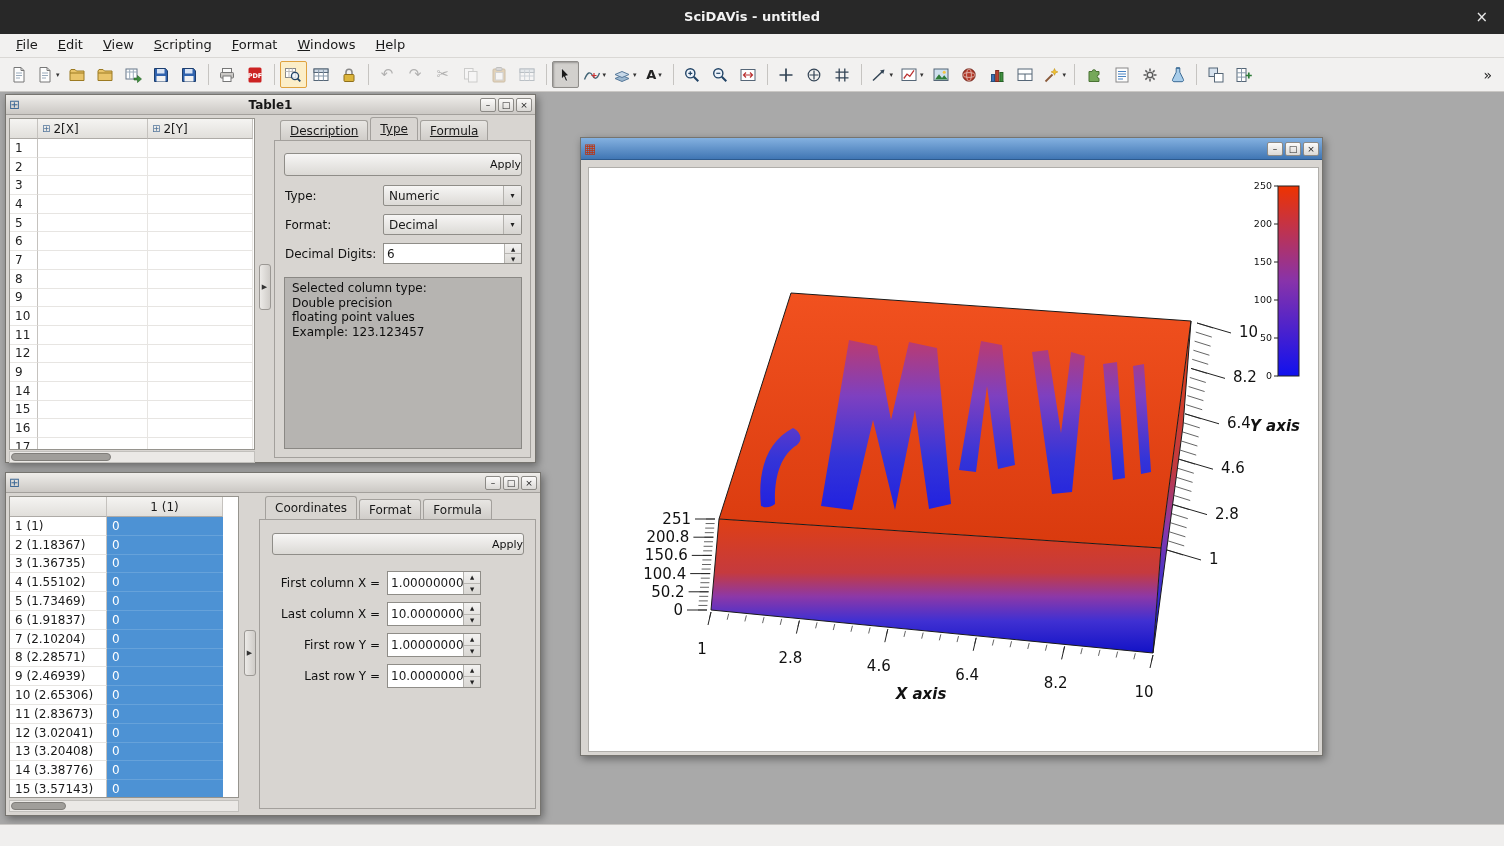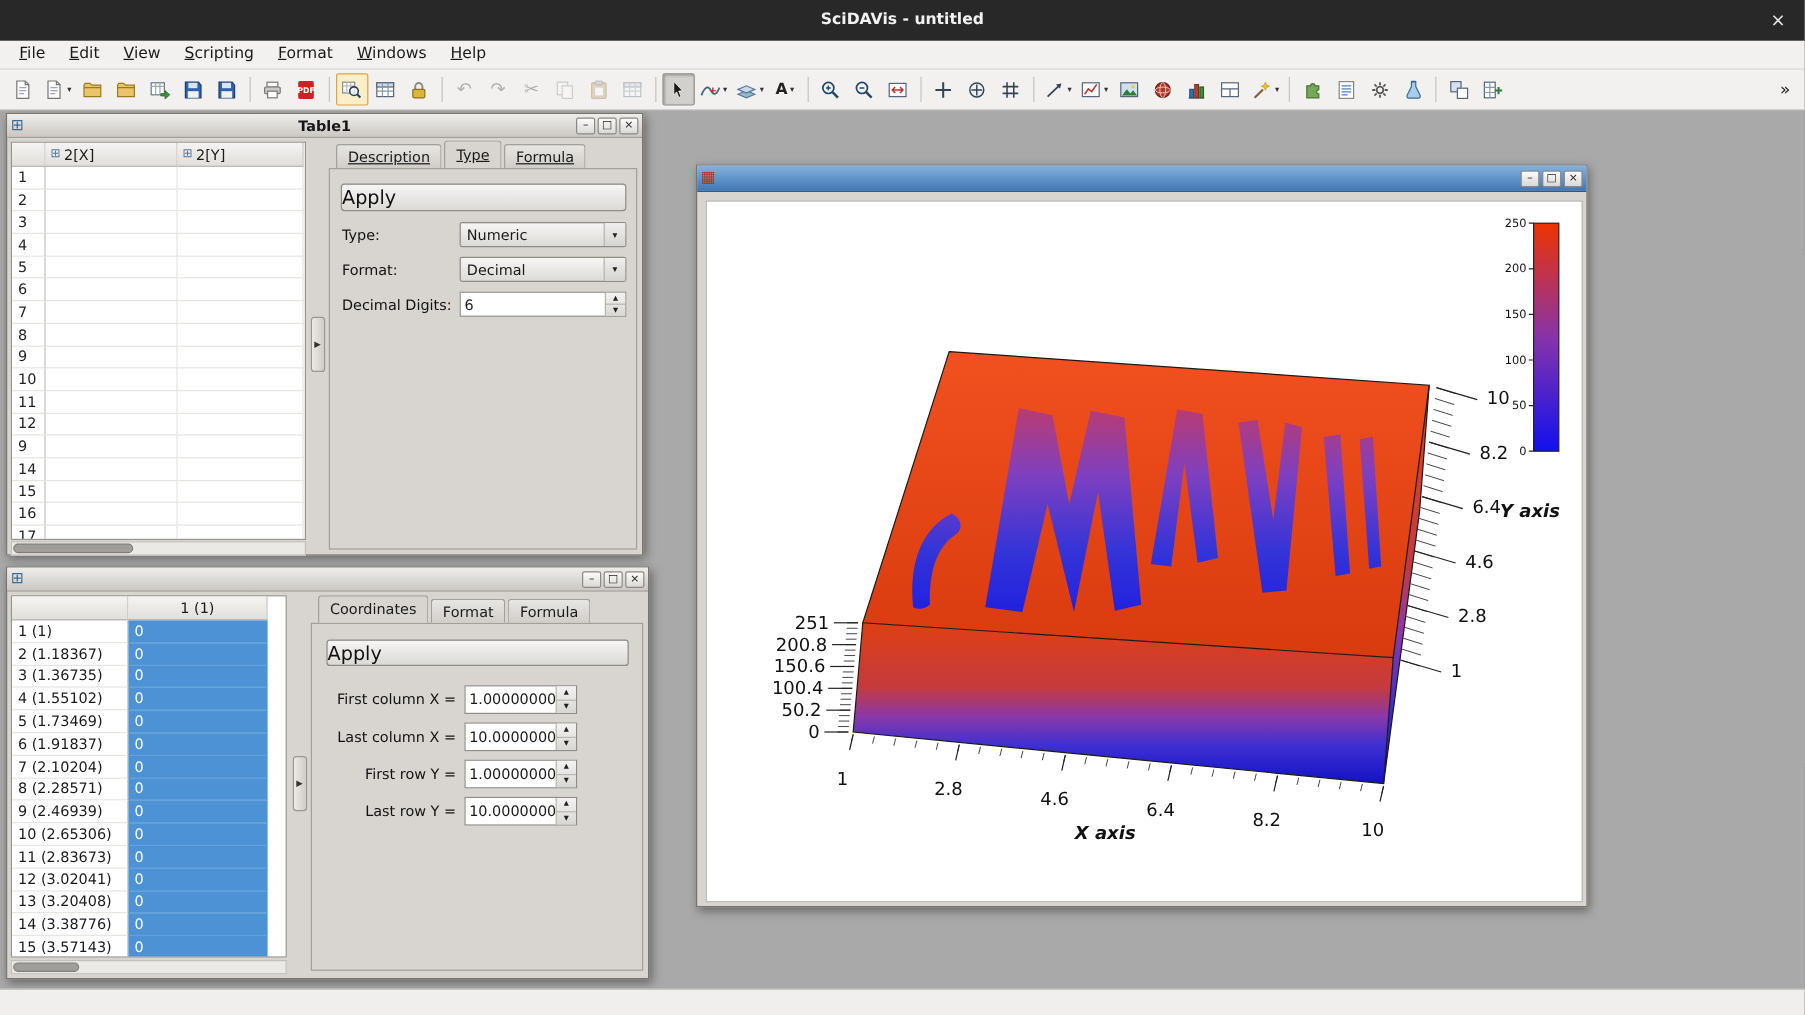--- a/index.html
+++ b/index.html
@@ -55,21 +55,21 @@
   .m-cell{width:116px;flex:none;background:#4d92d4;color:#fff;font-size:12px;padding-left:5px;border-bottom:1px solid #66a2da;display:flex;align-items:center;box-sizing:border-box;}
   .hscroll{position:absolute;height:12px;background:#ebe9e6;border:1px solid #c2c0bc;box-sizing:border-box;}
   .hscroll .thumb{position:absolute;top:1px;bottom:1px;background:#a09e9a;border:1px solid #807e7a;border-radius:5px;box-sizing:border-box;}
   .toggle-strip{position:absolute;width:13px;display:flex;align-items:center;justify-content:center;}
   .toggle-btn{width:12px;height:46px;background:linear-gradient(90deg,#eceae7,#cfccc8);border:1px solid #9b9894;border-radius:3px;font-size:7px;color:#333;display:flex;align-items:center;justify-content:center;box-sizing:border-box;}
   
   .tabs{position:absolute;display:flex;align-items:flex-end;height:23px;z-index:2;}
   .tab{height:20px;padding:0 9px;display:flex;align-items:center;font-size:12px;background:linear-gradient(#e8e6e3,#d0cdc9);border:1px solid #a3a09c;border-bottom:none;border-radius:3px 3px 0 0;margin-right:2px;color:#1a1a1a;box-sizing:border-box;}
   .tab.active{height:23px;background:#d8d5d1;position:relative;z-index:3;}
   .panel-frame{position:absolute;border:1px solid #a3a09c;background:#d8d5d1;box-sizing:border-box;}
-  .btn{position:absolute;background:linear-gradient(#f7f6f5,#dbd9d5);border:1px solid #8f8d88;border-radius:3px;font-size:16px;text-align:left;color:#111;box-sizing:border-box;}
+  .btn{position:absolute;background:linear-gradient(#f7f6f5,#dbd9d5);border:1px solid #8f8d88;border-radius:3px;font-size:11px;text-align:right;color:#111;box-sizing:border-box;}
   .flabel{position:absolute;font-size:12px;color:#111;white-space:nowrap;}
   .flabel.right{text-align:right;}
   .combo{position:absolute;background:linear-gradient(#f7f6f5,#dcdad6);border:1px solid #8f8d88;border-radius:2px;display:flex;align-items:center;font-size:12px;padding-left:5px;box-sizing:border-box;}
   .combo .arrow-zone{margin-left:auto;width:17px;align-self:stretch;border-left:1px solid #b3b1ad;display:flex;align-items:center;justify-content:center;font-size:8px;color:#222;background:linear-gradient(#f0efee,#d6d4d0);}
   .spin{position:absolute;background:#fff;border:1px solid #8f8d88;display:flex;box-sizing:border-box;}
   .spin .val{flex:1;font-size:12px;padding:0 3px;display:flex;align-items:center;overflow:hidden;white-space:nowrap;}
   .spin .arrows{width:16px;flex:none;display:flex;flex-direction:column;border-left:1px solid #b3b1ad;background:linear-gradient(#f3f2f1,#d9d7d3);}
   .spin .arrows span{flex:1;font-size:5.5px;display:flex;align-items:center;justify-content:center;color:#222;}
   .spin .arrows span:first-child{border-bottom:1px solid #b9b7b3;}
   .info-box{position:absolute;background:#b6b4b1;border:1px solid #8a8884;font-size:12px;line-height:14.5px;padding:3px 7px;color:#0e0e0e;white-space:pre-line;box-sizing:border-box;}
@@ -503,20 +503,24 @@
           <span class="arrow-zone">▾</span>
         </div>
         <div class="flabel" style="left:10px;top:106px;">Decimal Digits:</div>
         <div class="spin" style="left:108px;top:102px;width:139px;height:21px;">
           <span class="val">6</span>
           <span class="arrows">
             <span>▲</span>
             <span>▼</span>
           </span>
         </div>
+        <div class="info-box" style="left:9px;top:136px;width:238px;height:172px;">Selected column type:
+Double precision
+floating point values
+Example: 123.123457</div>
       </div>
     </div>
 
     <div class="mdi-window" id="win-matrix1">
       <div class="mdi-titlebar">
         <span class="win-icon">⊞</span>
         <span class="win-controls">
           <span class="win-btn">–</span>
           <span class="win-btn">□</span>
           <span class="win-btn">×</span>

